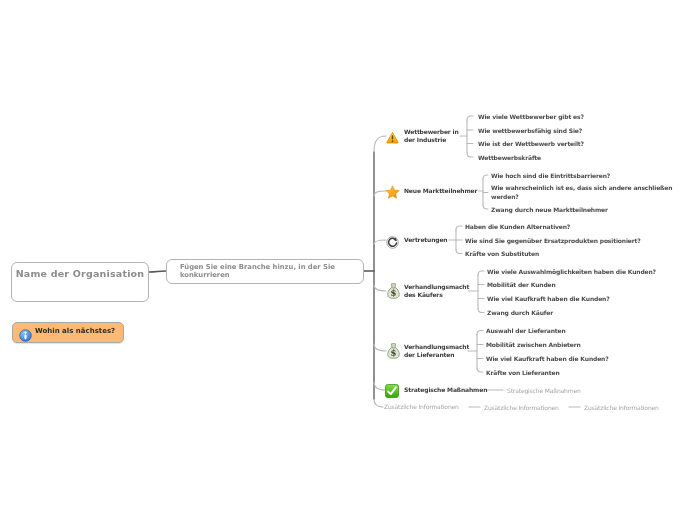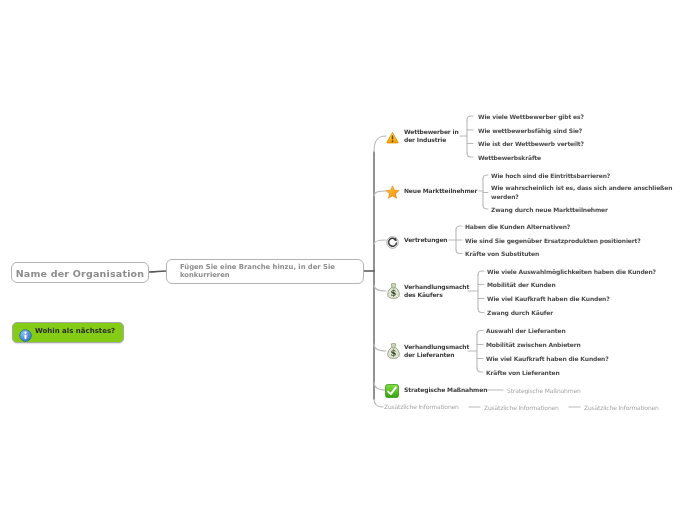--- a/index.html
+++ b/index.html
@@ -6,26 +6,26 @@
   #canvas{
     position:relative;width:697px;height:520px;background:#ffffff;overflow:hidden;
     font-family:"DejaVu Sans", sans-serif;
   }
   #wires{position:absolute;left:0;top:0;pointer-events:none;}
   .pre{white-space:pre-line;}
   .topic-box{
     position:absolute;box-sizing:border-box;background:#ffffff;
     border:1px solid #b3b3b3;border-radius:6px;color:#8c8c8c;font-weight:bold;
   }
-  .root-box{width:138px;height:21px;left:11px;top:262px;
+  .root-box{width:138px;height:40px;left:11px;top:262px;
     font-size:9.5px;letter-spacing:.2px;text-align:center;line-height:21px;}
   .prompt-box{width:198px;height:25px;left:166px;top:259px;
     font-size:6.8px;line-height:8.2px;padding:3px 0 0 13px;}
   .hint-box{position:absolute;left:12px;top:322px;width:112px;height:21px;box-sizing:border-box;
-    background:#84cc16;border:1px solid #a8a8a8;border-radius:5px;
+    background:#fdba74;border:1px solid #a8a8a8;border-radius:5px;
     box-shadow:0 1px 1px rgba(0,0,0,.12);text-align:center;}
   .hint-box .lbl{position:absolute;left:22px;top:4px;font-size:7px;font-weight:bold;color:#2b2b2b;}
   .hint-box .ic{position:absolute;left:6px;top:3.5px;}
   .branch-label{position:absolute;font-size:6px;font-weight:bold;color:#3d3d3d;
     letter-spacing:-.15px;line-height:8.5px;}
   .child-label{position:absolute;font-size:6px;font-weight:bold;color:#4d4d4d;
     letter-spacing:-.15px;line-height:9px;height:auto;}
   .ph{color:#a6a6a6;font-weight:normal;}
   .icon{position:absolute;}
 </style>

